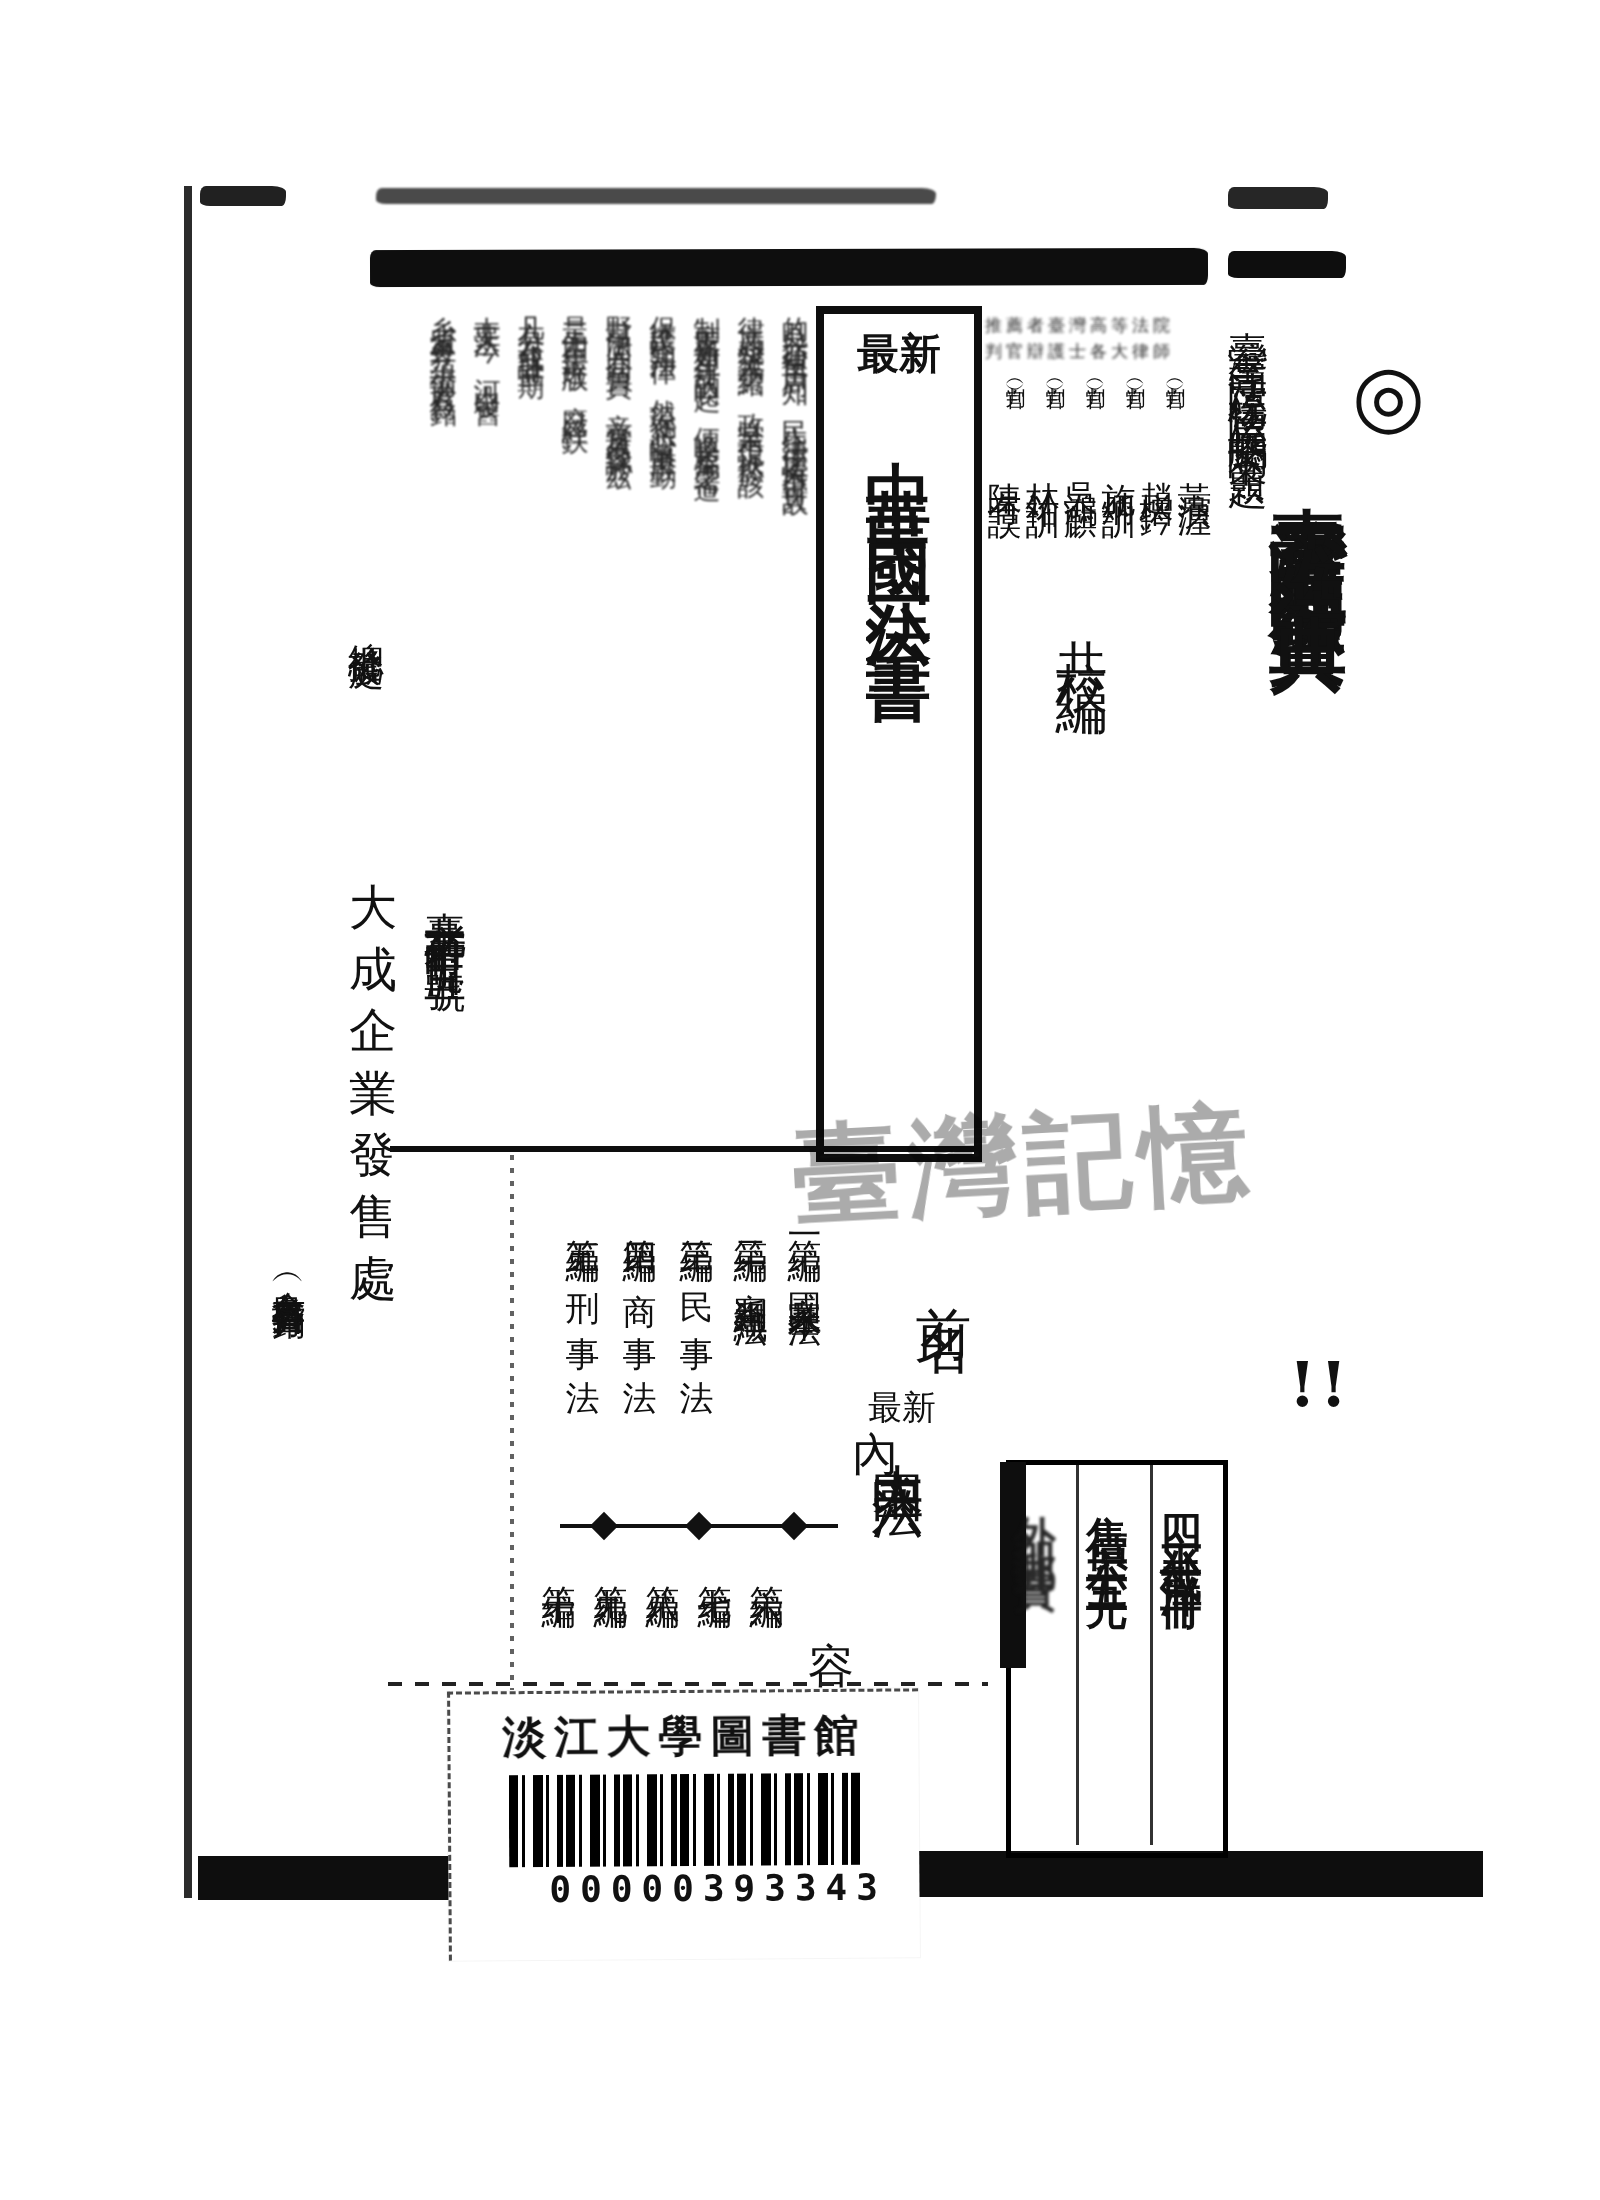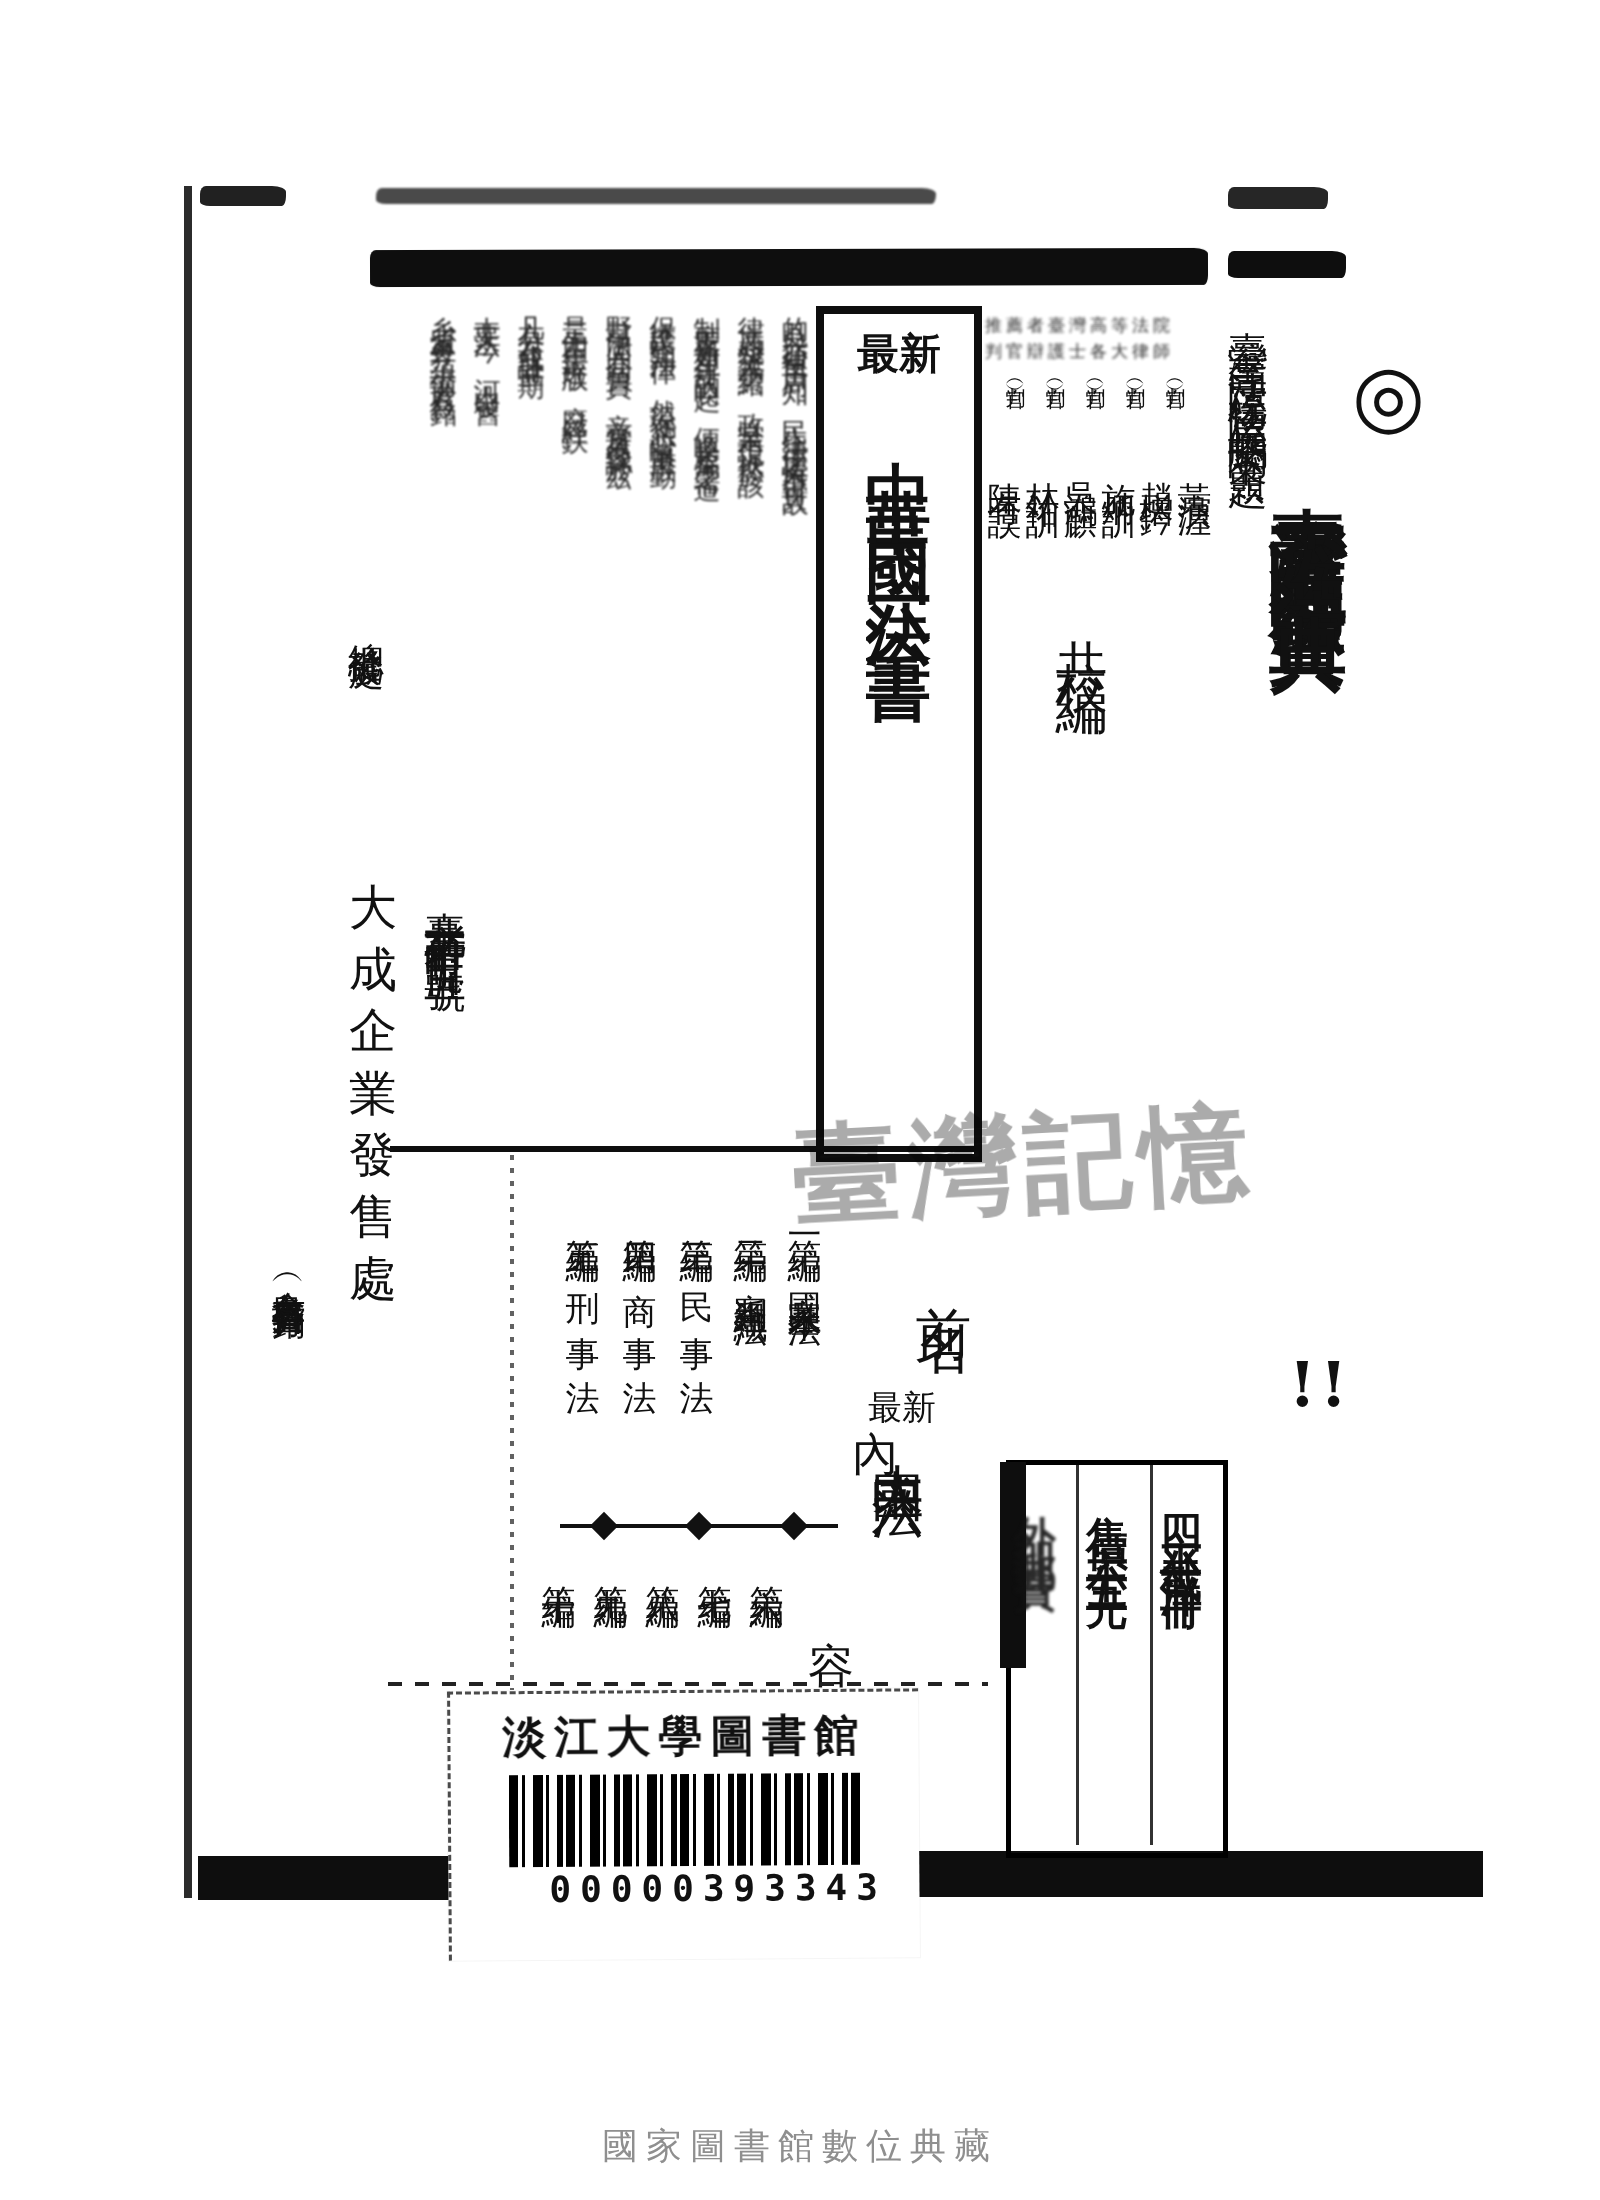--- a/index.html
+++ b/index.html
@@ -124,15 +124,14 @@
   <div class="abs v pricecol heavy-smudge" style="left:1014px;top:1482px;letter-spacing:18px;">外加郵費…</div>
 
   <div class="abs wm" style="left:792px;top:1092px;font-size:108px;font-weight:bold;letter-spacing:8px;transform:rotate(-3deg);opacity:.85;filter:blur(0.4px);">臺灣記憶</div>
 
   <div class="abs sticker" style="left:448px;top:1690px;width:468px;height:266px;transform:rotate(-0.4deg);z-index:6;">
     <div style="margin-top:14px;text-align:center;font-size:44px;font-weight:bold;letter-spacing:8px;filter:blur(0.3px);">淡江大學圖書館</div>
     <div class="barcode" style="margin:8px auto 0 auto;width:352px;height:92px;"></div>
     <div class="mono" style="margin:2px 0 0 98px;font-size:36px;letter-spacing:9px;font-weight:bold;">00000393343</div>
   </div>
 
-  <div class="abs" style="left:560px;top:2122px;width:480px;text-align:center;font-size:36px;letter-spacing:8px;color:#8f8f8f;">國家圖書館數位典藏</div>
 
 </div>
 
 </body></html>

